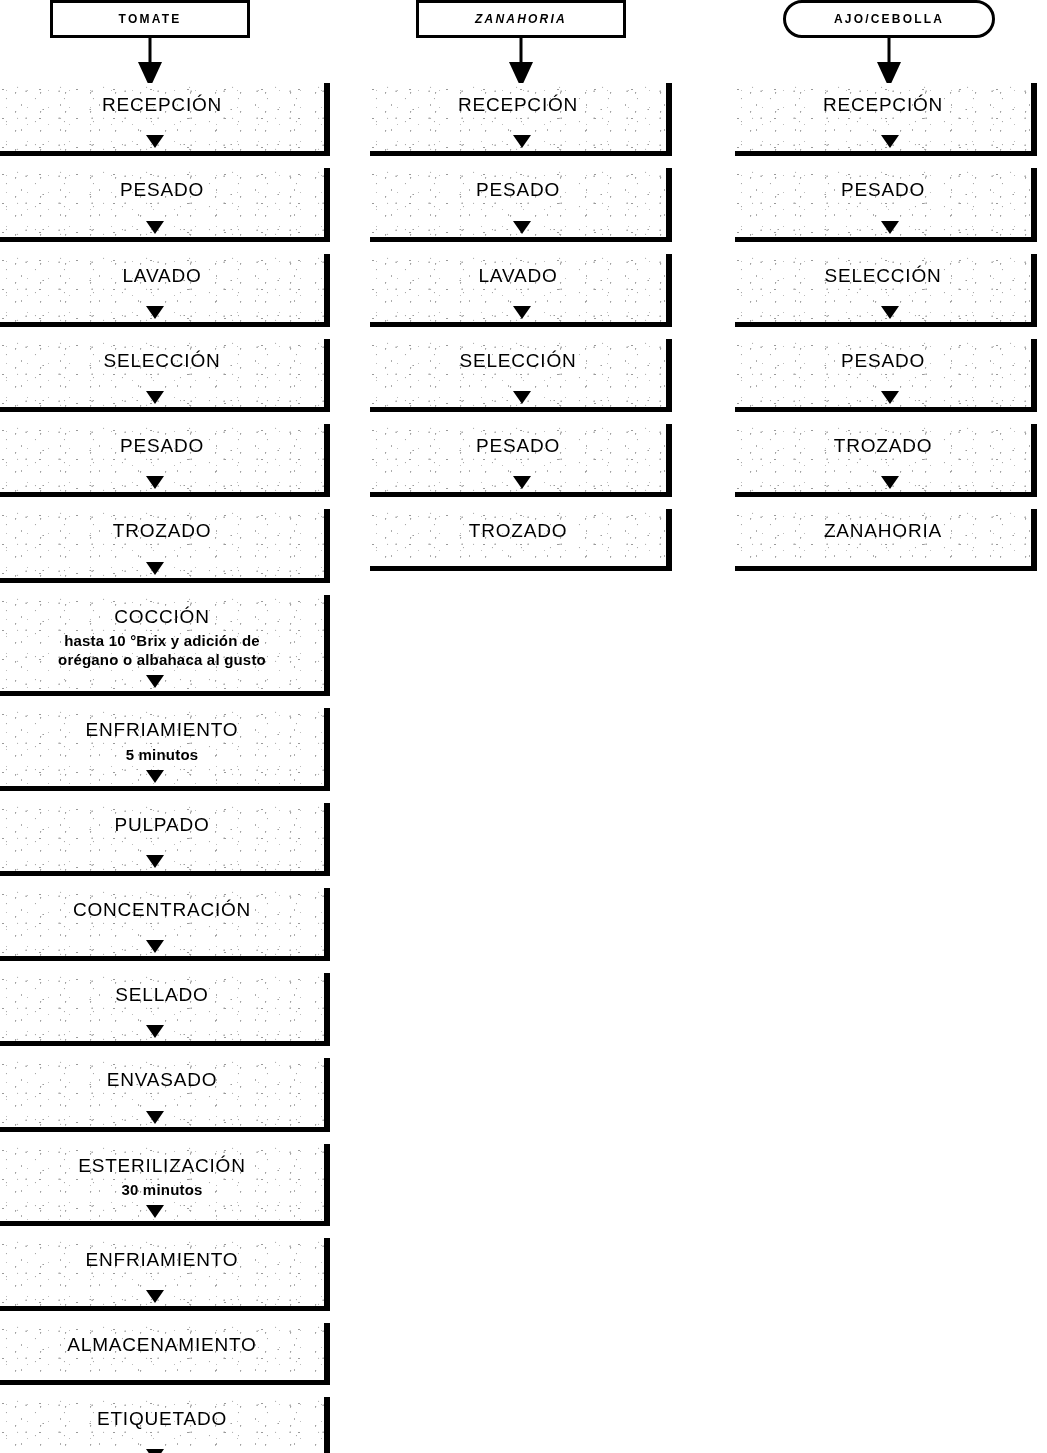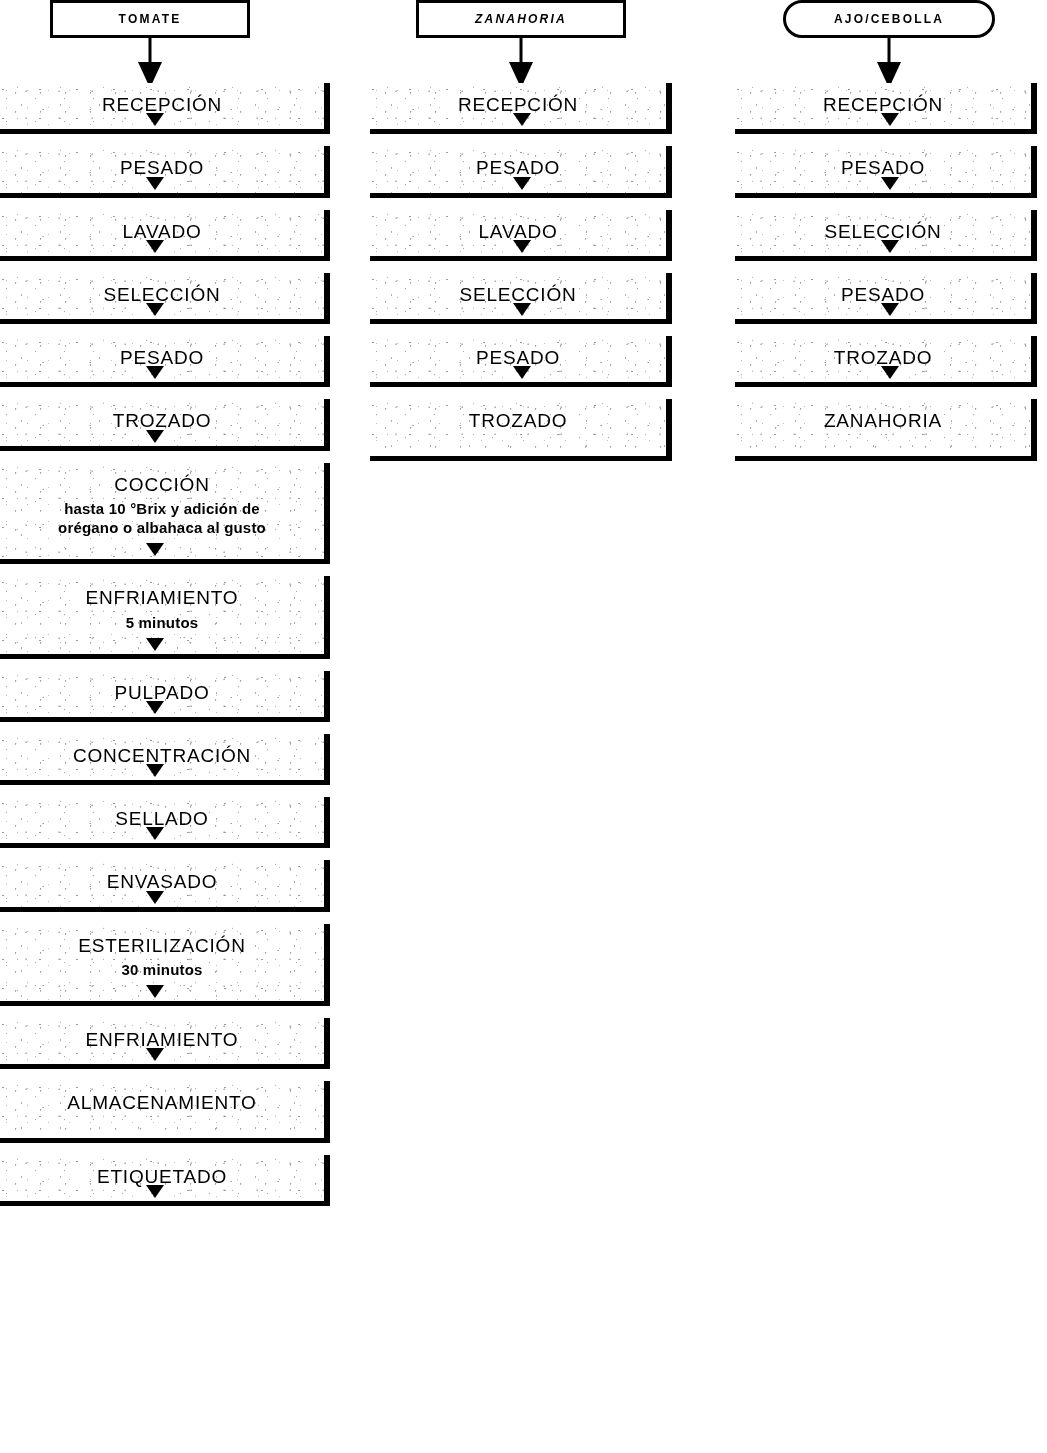--- a/index.html
+++ b/index.html
@@ -62,21 +62,21 @@
 
   
   .steps{position:relative;}
   .step{
     position:relative;
     box-sizing:border-box;
     background:#fff;
     border-right:6px solid #000;
     border-bottom:5px solid #000;
     margin-bottom:12px;
-    padding:11px 0 14px 0;
+    padding:11px 0 36px 0;
     text-align:center;
     
     background-image:
       radial-gradient(circle at 8% 22%, #9a9a9a 0.6px, transparent 0.9px),
       radial-gradient(circle at 22% 68%, #a8a8a8 0.6px, transparent 0.9px),
       radial-gradient(circle at 41% 14%, #b4b4b4 0.6px, transparent 0.9px),
       radial-gradient(circle at 63% 52%, #a0a0a0 0.6px, transparent 0.9px),
       radial-gradient(circle at 79% 30%, #b0b0b0 0.6px, transparent 0.9px),
       radial-gradient(circle at 92% 76%, #9c9c9c 0.6px, transparent 0.9px),
       radial-gradient(circle at 55% 88%, #adadad 0.6px, transparent 0.9px),

